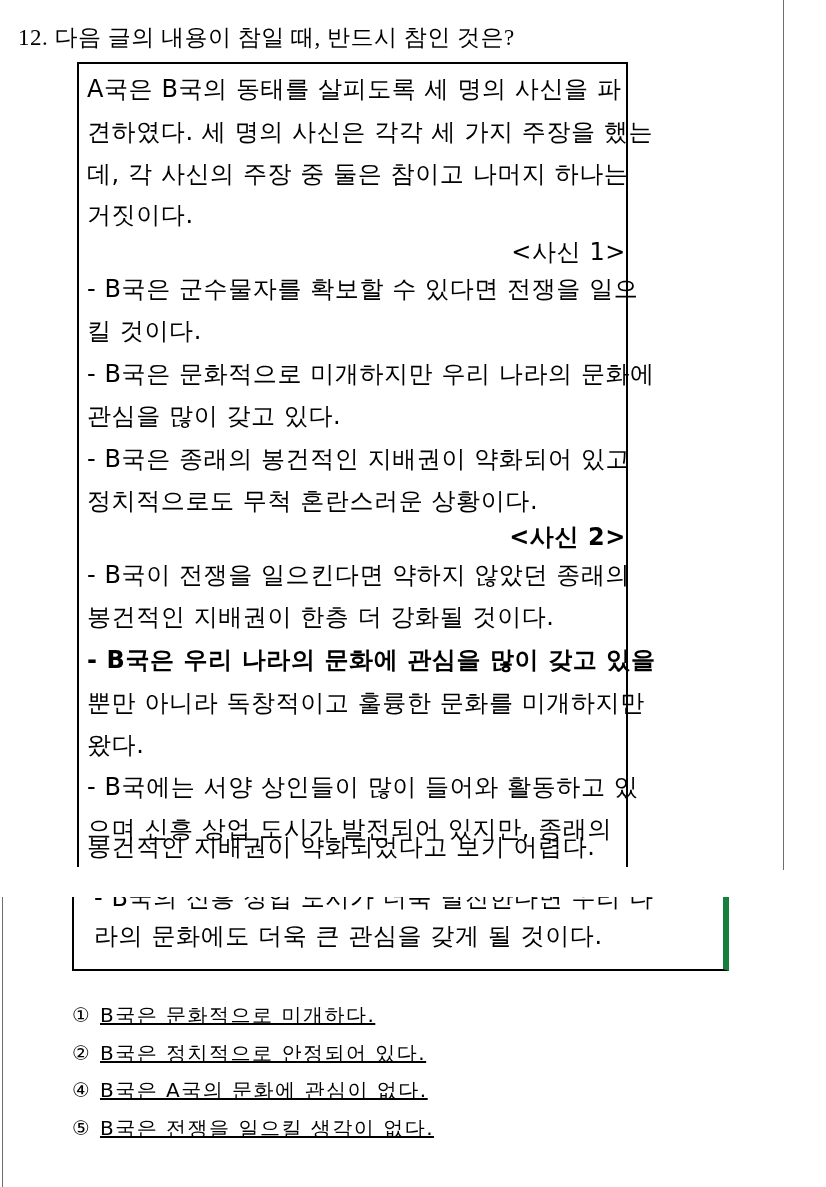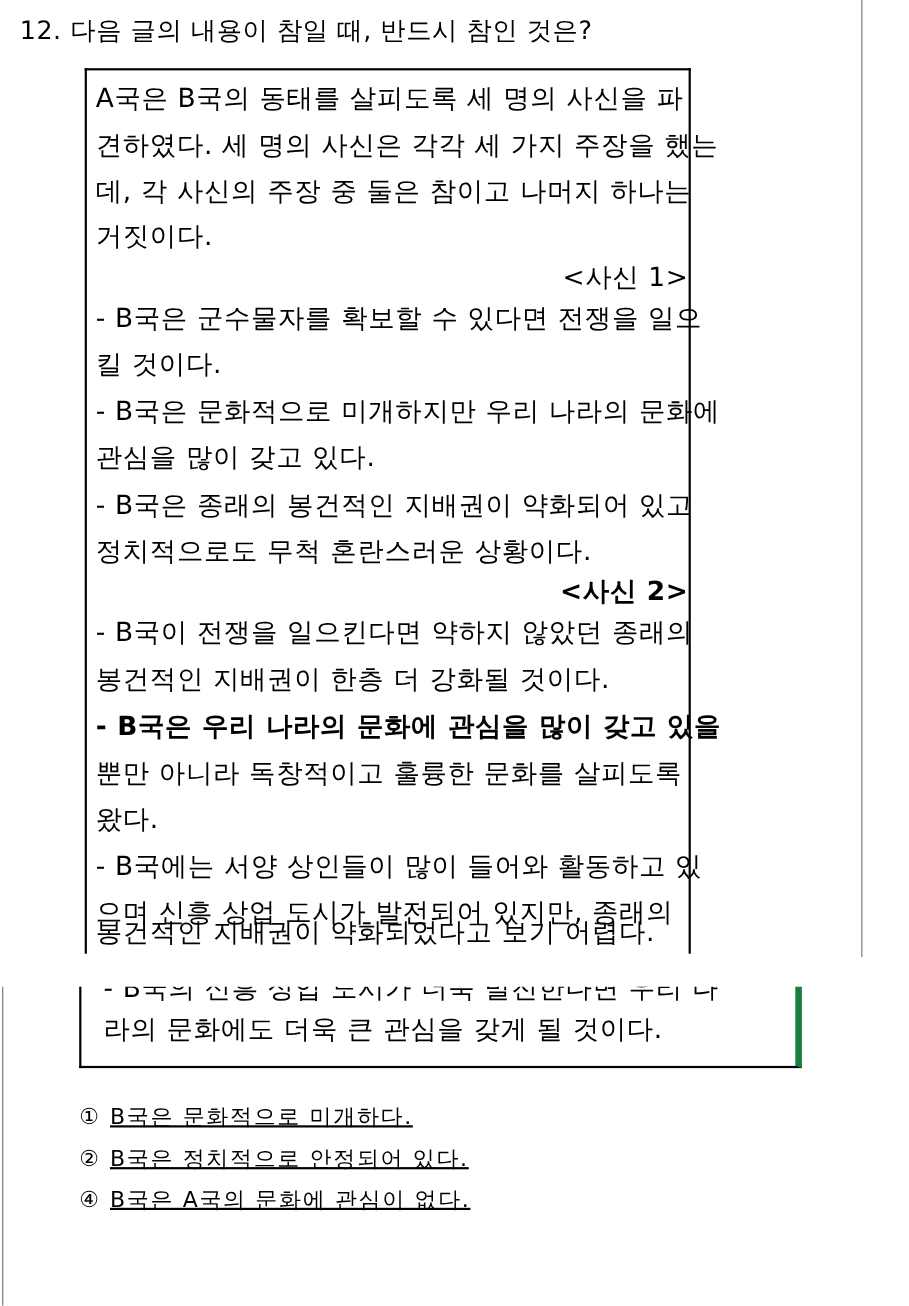--- a/index.html
+++ b/index.html
@@ -27,25 +27,26 @@
       position: absolute;
       left: 2px;
       top: 897px;
       width: 1px;
       height: 290px;
       background: #6e6e6e;
     }
     .question-title {
       position: absolute;
       left: 18px;
-      top: 10px;
+      top: 20px;
       font-size: 23px;
       line-height: 36px;
       letter-spacing: 0.5px;
       white-space: nowrap;
+      font-family: Liberation Serif, serif;
     }
     .passage-box {
       position: absolute;
       left: 77px;
       top: 62px;
       width: 551px;
       height: 805px;
       border-left: 2px solid #000;
       border-right: 2px solid #000;
       border-top: 2px solid #000;
@@ -124,21 +125,21 @@
   <div class="pline" style="left:8px; top:295px;">- B국은 문화적으로 미개하지만 우리 나라의 문화에</div>
   <div class="pline" style="left:8px; top:337px;">  관심을 많이 갖고 있다.</div>
   <div class="pline" style="left:8px; top:380px;">- B국은 종래의 봉건적인 지배권이 약화되어 있고</div>
   <div class="pline" style="left:8px; top:422px;">  정치적으로도 무척 혼란스러운 상황이다.</div>
 
   <div class="pline center" style="top:458px;font-weight:bold;">&lt;사신 2&gt;</div>
 
   <div class="pline" style="left:8px; top:496px;">- B국이 전쟁을 일으킨다면 약하지 않았던 종래의</div>
   <div class="pline" style="left:8px; top:538px;">  봉건적인 지배권이 한층 더 강화될 것이다.</div>
   <div class="pline bold" style="left:8px; top:581px;">- B국은 우리 나라의 문화에 관심을 많이 갖고 있을</div>
-  <div class="pline" style="left:8px; top:624px;">  뿐만 아니라 독창적이고 훌륭한 문화를 살피도록</div>
+  <div class="pline" style="left:8px; top:624px;">  뿐만 아니라 독창적이고 훌륭한 문화를 미개하지만</div>
   <div class="pline" style="left:8px; top:666px;">  왔다.</div>
   <div class="pline" style="left:8px; top:708px;">- B국에는 서양 상인들이 많이 들어와 활동하고 있</div>
   <div class="pline" style="left:8px; top:750px;">  으며 신흥 상업 도시가 발전되어 있지만, 종래의</div>
   <div class="pline" style="left:8px; top:770px; top:768px;">  봉건적인 지배권이 약화되었다고 보기 어렵다.</div>
 </div>
 
 <div class="passage-box-cont">
   <div class="cut-line" style="left:20px;">- B국의 신흥 상업 도시가 더욱 발전한다면 우리 나</div>
   <div class="pline" style="left:20px; top:24px;">  라의 문화에도 더욱 큰 관심을 갖게 될 것이다.</div>
 </div>
@@ -146,13 +147,16 @@
 <div class="options">
   <div class="option">
     <span class="num">①</span><span>B국은 문화적으로 미개하다.</span>
   </div>
   <div class="option">
     <span class="num">②</span><span>B국은 정치적으로 안정되어 있다.</span>
   </div>
   <div class="option">
     <span class="num">④</span><span>B국은 A국의 문화에 관심이 없다.</span>
   </div>
+  <div class="option">
+    <span class="num">⑤</span><span>B국은 전쟁을 일으킬 생각이 없다.</span>
+  </div>
 </div>
 
 </body></html>

